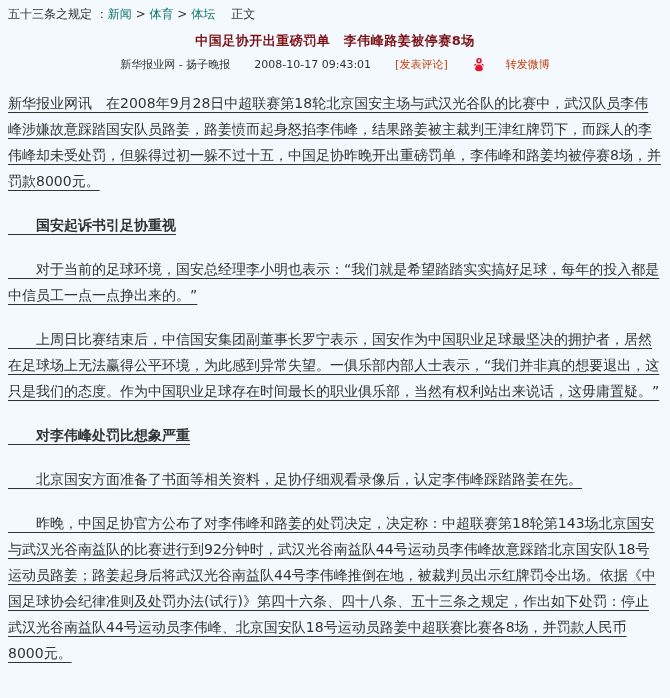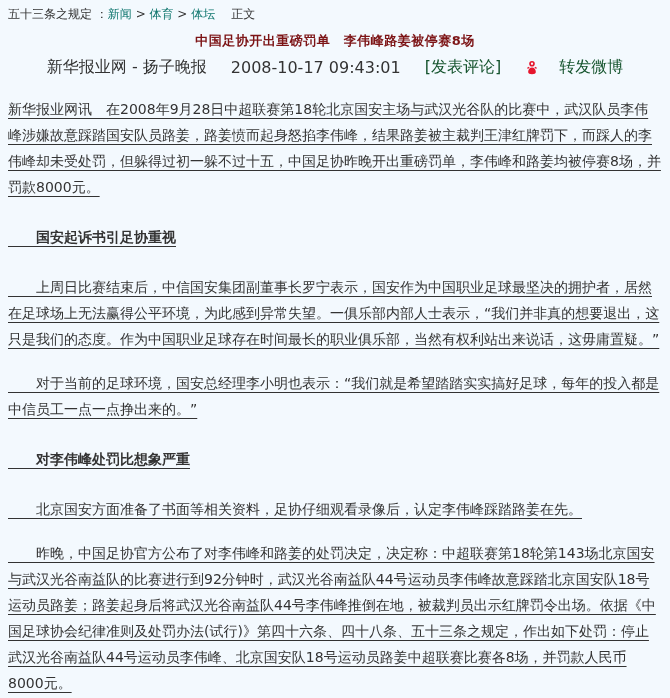--- a/index.html
+++ b/index.html
@@ -34,44 +34,44 @@
     color:#7c1416;
     text-align:center;
     margin:9px 0 7px 0;
     letter-spacing:0.5px;
   }
   .meta{
     display:flex;
     justify-content:center;
     align-items:center;
     gap:24px;
-    font-size:16px;
+    font-size:11px;
     color:#333333;
   }
-  .meta a{color:#14532d;text-decoration:none;cursor:pointer;}
+  .meta a{color:#c2410c;text-decoration:none;cursor:pointer;}
   .share{
     display:inline-flex;
     align-items:center;
     gap:20px;
   }
   .share .icon{display:inline-flex;width:14px;height:15px;}
   .article-body{
     margin-top:12px;
     font-size:14px;
     line-height:26px;
   }
   .article-body p{
     margin:18px 0;
     text-decoration:underline;
     text-underline-offset:4px;
   }
   .article-body h3{
     font-size:14px;
     font-weight:bold;
-    margin:24px 0;
+    margin:12px 0;
     text-decoration:underline;
     text-underline-offset:4px;
   }
 </style>
 </head>
 <body>
 
 <div class="page">
 
   <div class="breadcrumb">
@@ -93,20 +93,20 @@
           <path d="M2.8 9.5l2-1.4M13.2 9.5l-2-1.4" stroke="#e6162d" stroke-width="1.4" fill="none"></path>
         </svg>
       </span>
       <span>转发微博</span>
     </a>
   </div>
 
   <div id="article-body" class="article-body">
       <p>新华报业网讯　在2008年9月28日中超联赛第18轮北京国安主场与武汉光谷队的比赛中，武汉队员李伟峰涉嫌故意踩踏国安队员路姜，路姜愤而起身怒掐李伟峰，结果路姜被主裁判王津红牌罚下，而踩人的李伟峰却未受处罚，但躲得过初一躲不过十五，中国足协昨晚开出重磅罚单，李伟峰和路姜均被停赛8场，并罚款8000元。</p>
       <h3>　　国安起诉书引足协重视</h3>
+      <p>　　对于当前的足球环境，国安总经理李小明也表示：“我们就是希望踏踏实实搞好足球，每年的投入都是中信员工一点一点挣出来的。”</p>
       <p>　　上周日比赛结束后，中信国安集团副董事长罗宁表示，国安作为中国职业足球最坚决的拥护者，居然在足球场上无法赢得公平环境，为此感到异常失望。一俱乐部内部人士表示，“我们并非真的想要退出，这只是我们的态度。作为中国职业足球存在时间最长的职业俱乐部，当然有权利站出来说话，这毋庸置疑。”</p>
-      <p>　　对于当前的足球环境，国安总经理李小明也表示：“我们就是希望踏踏实实搞好足球，每年的投入都是中信员工一点一点挣出来的。”</p>
       <h3>　　对李伟峰处罚比想象严重</h3>
       <p>　　北京国安方面准备了书面等相关资料，足协仔细观看录像后，认定李伟峰踩踏路姜在先。</p>
       <p>　　昨晚，中国足协官方公布了对李伟峰和路姜的处罚决定，决定称：中超联赛第18轮第143场北京国安与武汉光谷南益队的比赛进行到92分钟时，武汉光谷南益队44号运动员李伟峰故意踩踏北京国安队18号运动员路姜；路姜起身后将武汉光谷南益队44号李伟峰推倒在地，被裁判员出示红牌罚令出场。依据《中国足球协会纪律准则及处罚办法(试行)》第四十六条、四十八条、五十三条之规定，作出如下处罚：停止武汉光谷南益队44号运动员李伟峰、北京国安队18号运动员路姜中超联赛比赛各8场，并罚款人民币8000元。</p>
     </div>
 
 </div>
 
 </body></html>

